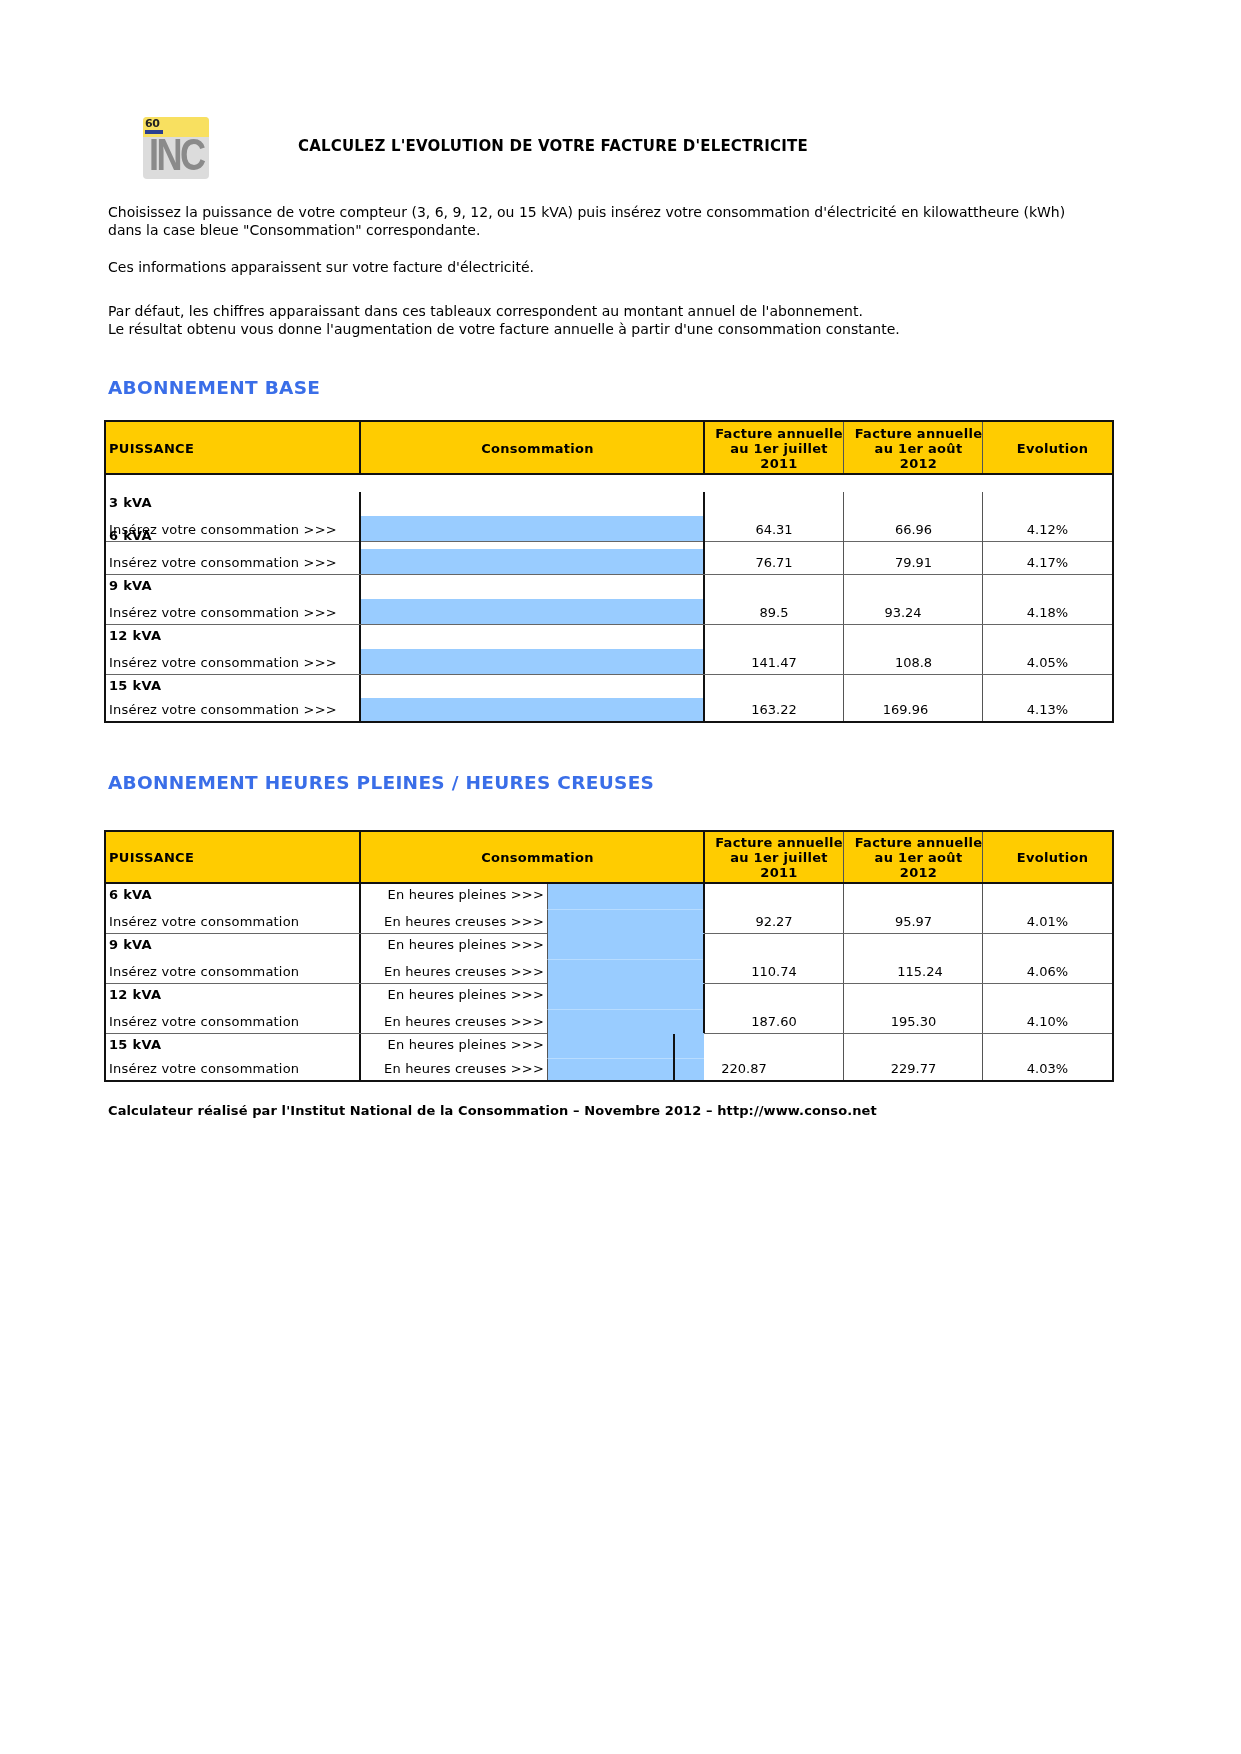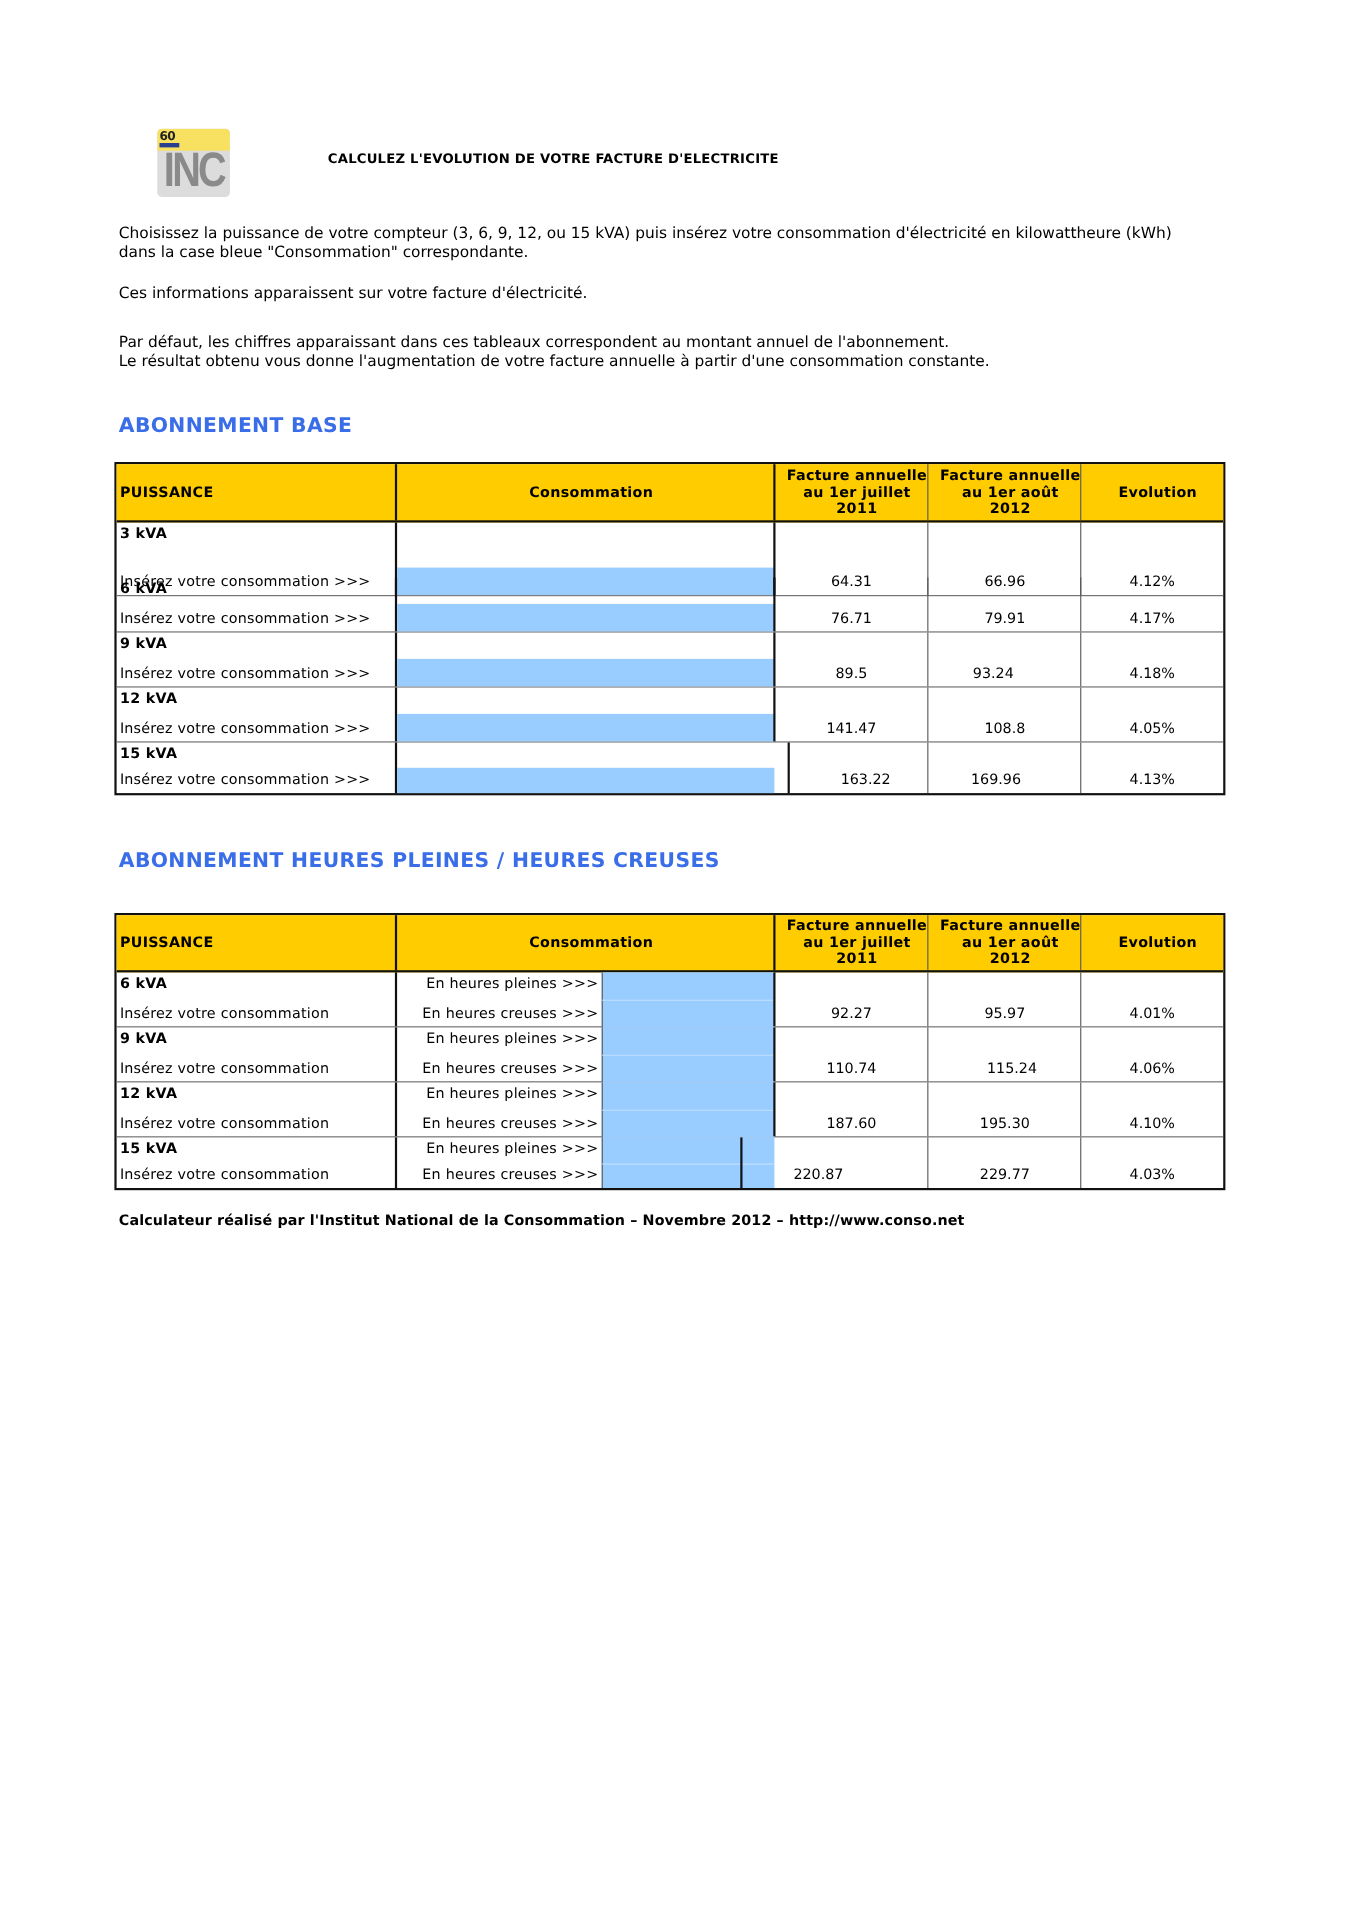--- a/index.html
+++ b/index.html
@@ -16,21 +16,21 @@
     position: absolute; left: 2px; top: 0px; font-size: 11px; font-weight: bold; color: #222;
     letter-spacing: -0.5px; line-height: 13px;
   }
   .logo-60-bar { position: absolute; left: 2px; top: 13px; width: 18px; height: 4px; background: #2a3f8f; }
   .logo-inc {
     position: absolute; left: 0; top: 14px; width: 66px; text-align: center;
     font-family: "Liberation Sans", sans-serif; font-weight: bold; font-size: 44px; line-height: 48px;
     color: #8a8a8a; letter-spacing: -3px; transform: scaleX(0.82); transform-origin: center;
   }
   .title {
-    position: absolute; left: 298px; top: 137px; font-weight: bold; font-size: 12px;
+    position: absolute; left: 298px; top: 137px; font-weight: bold; font-size: 15px;
     letter-spacing: 0.2px; white-space: nowrap;
   }
   .intro { position: absolute; left: 108px; font-size: 14px; line-height: 18px; white-space: nowrap; }
   .section-heading {
     position: absolute; left: 108px; font-weight: bold; font-size: 18.5px; color: #3a6ee8;
     letter-spacing: 0.3px; white-space: nowrap;
   }
   .tbl {
     position: absolute; left: 104px; width: 1010px; border: 2px solid #111; box-sizing: border-box;
   }
@@ -99,21 +99,21 @@
       <div class="hdr-text">
         <div>Facture annuelle</div>
         <div>au 1er août 2012</div>
       </div>
     </div>
     <div class="cell vline" style="left:876px; width:130px;">
       <div class="hdr-text">Evolution</div>
     </div>
   </div>
 
-  <div class="row kva-row" style="top:53px; height:67px;">
+  <div class="row kva-row" style="top:70px; height:50px;">
     <div class="cell" style="left:0; width:254px;">
       <div class="kva-label">3 kVA</div>
       <div class="insert-label">Insérez votre consommation &gt;&gt;&gt;</div>
     </div>
     <div class="cell vline-strong" style="left:253px; width:345px;">
       <input class="blue-input" style="left: 0px; bottom: 0px; width: 343px; height: 25px;" value="">
     </div>
     <div class="cell vline-strong" style="left:597px; width:140px;">
         <div class="num">64.31</div>
       </div>
@@ -183,21 +183,21 @@
   </div>
 
   <div class="row kva-row last" style="top:253px; height:46px;">
     <div class="cell" style="left:0; width:254px;">
       <div class="kva-label">15 kVA</div>
       <div class="insert-label">Insérez votre consommation &gt;&gt;&gt;</div>
     </div>
     <div class="cell vline-strong" style="left:253px; width:345px;">
       <input class="blue-input" style="left: 0px; bottom: 0px; width: 343px; height: 23px;" value="">
     </div>
-    <div class="cell vline-strong" style="left:597px; width:140px;margin-left:13px;">
+    <div class="cell vline-strong" style="left:597px; width:140px;">
         <div class="num">163.22</div>
       </div>
     <div class="cell vline" style="left:737px; width:124px;">
         <div class="num">169.96</div>
       </div>
     <div class="cell vline" style="left:876px; width:130px;">
         <div class="num">4.13%</div>
       </div>
   </div>
 </div>

